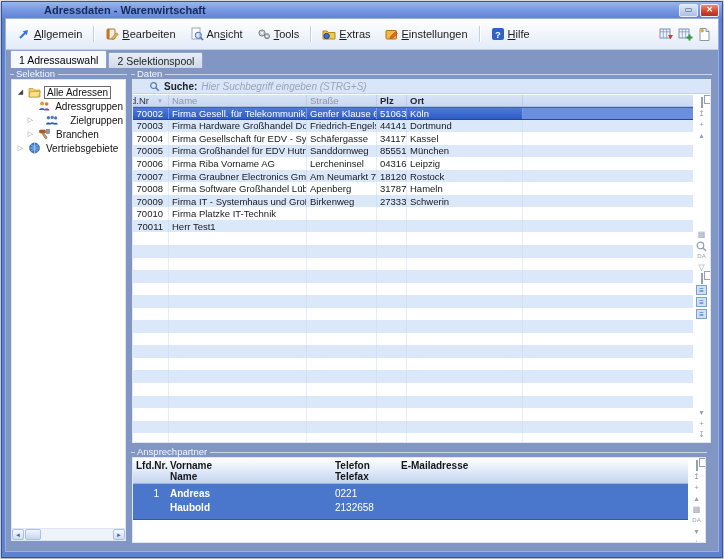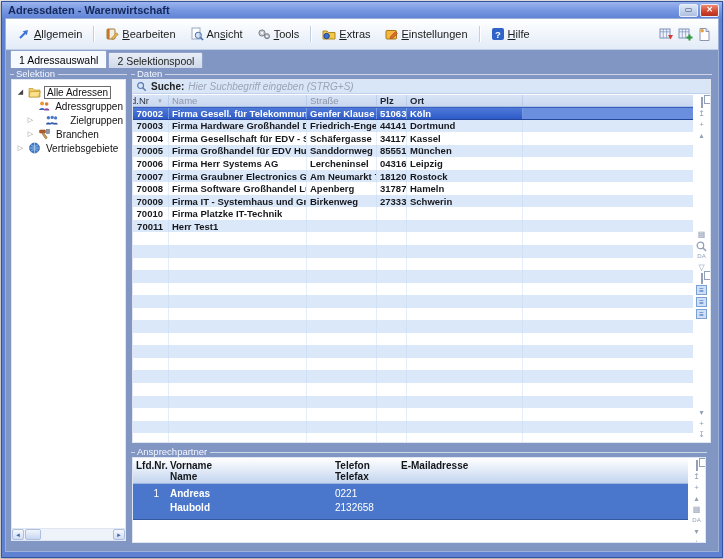--- a/index.html
+++ b/index.html
@@ -3,21 +3,21 @@
 <meta charset="utf-8">
 <style>
   html,body{margin:0;padding:0;background:#e8e8e8;font-family:"Liberation Sans",sans-serif;}
   *{box-sizing:border-box;}
   #window{position:relative;width:722px;height:557px;margin:1px;border:1px solid #33539f;
     background:#5e81d2;box-shadow:0 1px 3px rgba(0,0,0,.35);}
   
   .titlebar{height:16px;display:flex;align-items:center;
     background:linear-gradient(180deg,#9cb5ee 0%,#7a9ae2 45%,#6084d6 100%);}
   .title-text{font-size:11px;font-weight:bold;color:#15285a;padding-left:6px;flex:1;
-    white-space:nowrap;overflow:hidden;}
+    white-space:nowrap;overflow:hidden;margin-left:36px;}
   .win-btn{width:19px;height:13px;margin-right:2px;border:1px solid #e9eefa;border-radius:2px;
     display:flex;align-items:center;justify-content:center;font-size:8px;line-height:1;}
   .btn-restore{background:linear-gradient(#dfe8f6,#aebfe0);color:#31466e;}
   .btn-close{background:linear-gradient(#ef8a70,#cf4530 60%,#b23220);color:#fff;font-weight:bold;margin-right:3px;}
   
   .chrome{position:absolute;top:16px;left:3px;right:3px;bottom:5px;background:#8296c4;
     display:flex;flex-direction:column;border:1px solid #9db1d8;}
   .toolbar{height:23px;background:linear-gradient(#ffffff,#e2ebf8);border-bottom:1px solid #c2cfe6;
     display:flex;align-items:center;padding:15px 4px;}
   .tb-left{display:flex;align-items:center;height:100%;flex:1;}
@@ -53,21 +53,21 @@
   .tree-label{padding:0 2px;}
   .tree-label.focused{border:1px solid #6b6b6b;background:#fff;}
   .hscroll{position:absolute;left:0;right:0;bottom:0;height:12px;background:#eef3fa;
     display:flex;align-items:stretch;border-top:1px solid #dfe6f2;}
   .sc-btn{width:12px;background:linear-gradient(#f4f8fe,#cfdcf2);border:1px solid #aebfdd;border-radius:2px;
     color:#3f63aa;font-size:7px;display:flex;align-items:center;justify-content:center;}
   .sc-thumb{width:16px;background:linear-gradient(#f0f5fc,#c6d6f0);border:1px solid #aebfdd;border-radius:2px;margin-left:1px;}
   .sc-track{flex:1;}
   
   .search-row{height:14px;background:#d9e6f8;border-bottom:1px solid #c0d2ec;display:flex;
-    align-items:center;gap:4px;padding-left:3px;font-size:10px;}
+    align-items:center;gap:4px;padding-left:16px;font-size:10px;}
   .search-label{font-weight:bold;color:#222;}
   .search-placeholder{font-style:italic;color:#9aa3b8;}
   .grid-area{position:absolute;top:15px;left:0;right:0;bottom:0;}
   .grid-main{position:absolute;top:0;left:0;right:17px;bottom:0;overflow:hidden;}
   .grid-strip{position:absolute;top:0;right:0;width:17px;bottom:0;background:#fff;
     display:flex;flex-direction:column;align-items:center;padding:2px 0;}
   .strip-spacer{flex:1;}
   .strip-ic{width:13px;height:11px;font-size:8px;line-height:11px;text-align:center;color:#93a0b8;cursor:default;}
   .strip-ic.txt{font-size:6px;letter-spacing:0;}
   .ic-copy{position:relative;width:9px;height:7px;border:1px solid #93a0b8;margin:2px auto;}
@@ -75,21 +75,21 @@
   .ic-view{width:11px;height:10px;border:1px solid #7aa0d8;background:#cfe0f5;color:#2f5cb0;
     font-size:8px;line-height:9px;text-align:center;margin:1px auto;}
   .hdr-row{height:12px;display:flex;background:linear-gradient(#d9e4f6,#c9d8f0);
     border-bottom:1px solid #aabfe2;font-size:9.5px;align-items:center;}
   .hdr-cell{padding-left:3px;color:#2b3240;display:flex;align-items:center;height:100%;
     border-right:1px solid rgba(170,191,226,.55);}
   .hdr-cell.muted{color:#8b95a8;}
   .hdr-cell.strong{font-weight:bold;color:#1d2330;}
   .sort-glyph{font-size:6px;color:#98a6c0;margin-left:8px;}
   .rows{}
-  .grid-row{display:flex;height:12.55px;font-size:9.5px;color:#16181c;align-items:center;cursor:default;font-weight:bold;}
+  .grid-row{display:flex;height:12.55px;font-size:9.5px;color:#16181c;align-items:center;cursor:default;}
   .grid-row:nth-child(even){background:#dbe8fa;}
   .cell{height:100%;display:flex;align-items:center;padding-left:3px;overflow:hidden;white-space:nowrap;
     border-right:1px solid rgba(196,214,240,.45);}
   .c-nr{width:36px;justify-content:flex-end;padding-right:5px;}
   .c-name{width:138px;}
   .c-str{width:70px;}
   .c-plz{width:30px;}
   .c-ort{width:116px;}
   .c-fill{flex:1;border-right:none;}
   .grid-row.selected{background:#6b8fdf;color:#fff;border-top:1px solid #3a5fc0;border-bottom:1px solid #24469c;}
@@ -328,21 +328,21 @@
                   <div class="grid-row">
                     <div class="cell c-nr">70005</div>
                     <div class="cell c-name">Firma Großhandel für EDV Hutner</div>
                     <div class="cell c-str">Sanddornweg</div>
                     <div class="cell c-plz">85551</div>
                     <div class="cell c-ort">München</div>
                     <div class="cell c-fill"></div>
                   </div>
                   <div class="grid-row">
                     <div class="cell c-nr">70006</div>
-                    <div class="cell c-name">Firma Herr Systems AG</div>
+                    <div class="cell c-name">Firma Riba Vorname AG</div>
                     <div class="cell c-str">Lercheninsel</div>
                     <div class="cell c-plz">04316</div>
                     <div class="cell c-ort">Leipzig</div>
                     <div class="cell c-fill"></div>
                   </div>
                   <div class="grid-row">
                     <div class="cell c-nr">70007</div>
                     <div class="cell c-name">Firma Graubner Electronics GmbH</div>
                     <div class="cell c-str">Am Neumarkt 76</div>
                     <div class="cell c-plz">18120</div>

